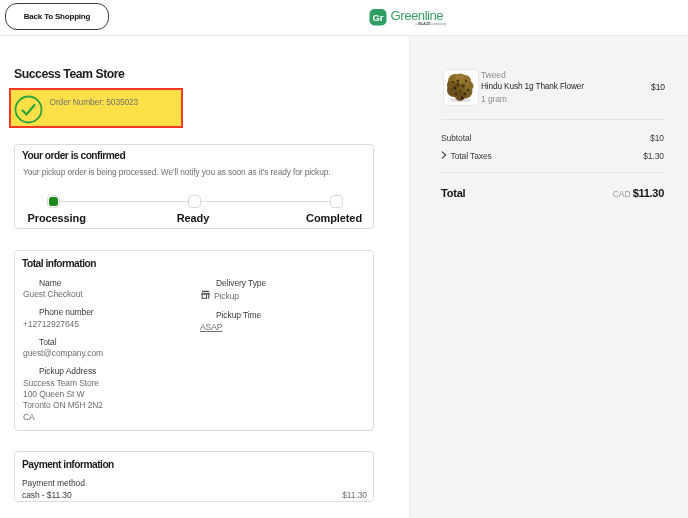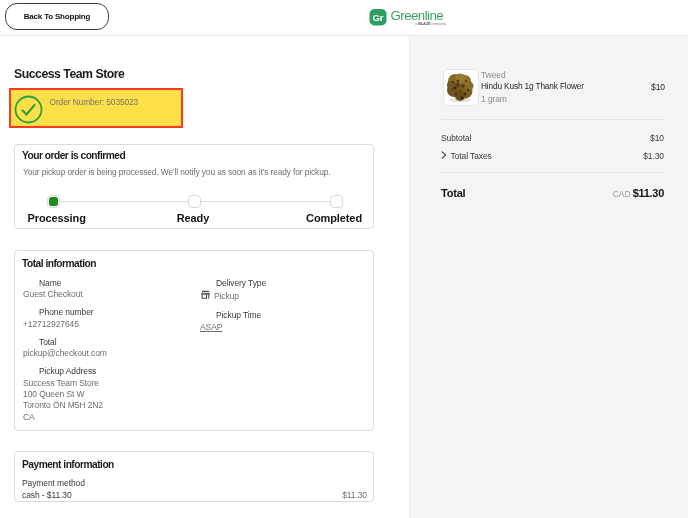--- a/index.html
+++ b/index.html
@@ -158,21 +158,21 @@
   <div class="grp" style="top:26.5px;">
       <span class="lab">Name</span>
       <span class="val">Guest Checkout</span>
     </div>
   <div class="grp" style="top:56.3px;">
       <span class="lab">Phone number</span>
       <span class="val">+12712927645</span>
     </div>
   <div class="grp" style="top:85.8px;">
       <span class="lab">Total</span>
-      <span class="val">pickup@checkout.com</span>
+      <span class="val">guest@company.com</span>
     </div>
   <div class="grp" style="top:115.4px;">
       <span class="lab">Pickup Address</span>
       <span class="val">Success Team Store<br>100 Queen St W<br>Toronto ON M5H 2N2<br>CA</span>
     </div>
   <div class="grpl" style="top:26.5px;">
       <span class="lab">Delivery Type</span>
     <span class="val" style="margin-top:2px;">
       <svg width="11" height="10" viewBox="0 0 22 20" style="vertical-align:-1.5px; margin-right:3px;">
           <g fill="#484848">

